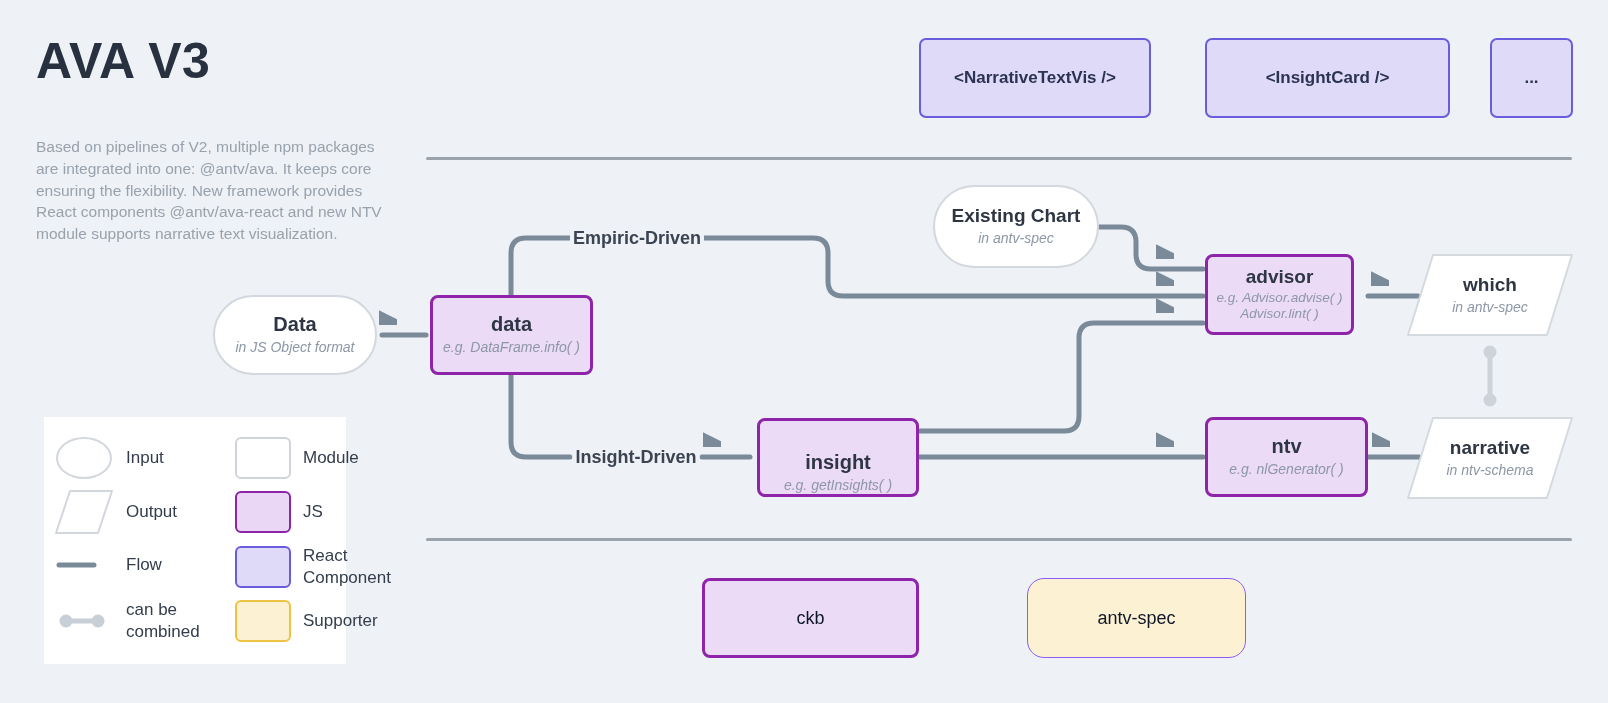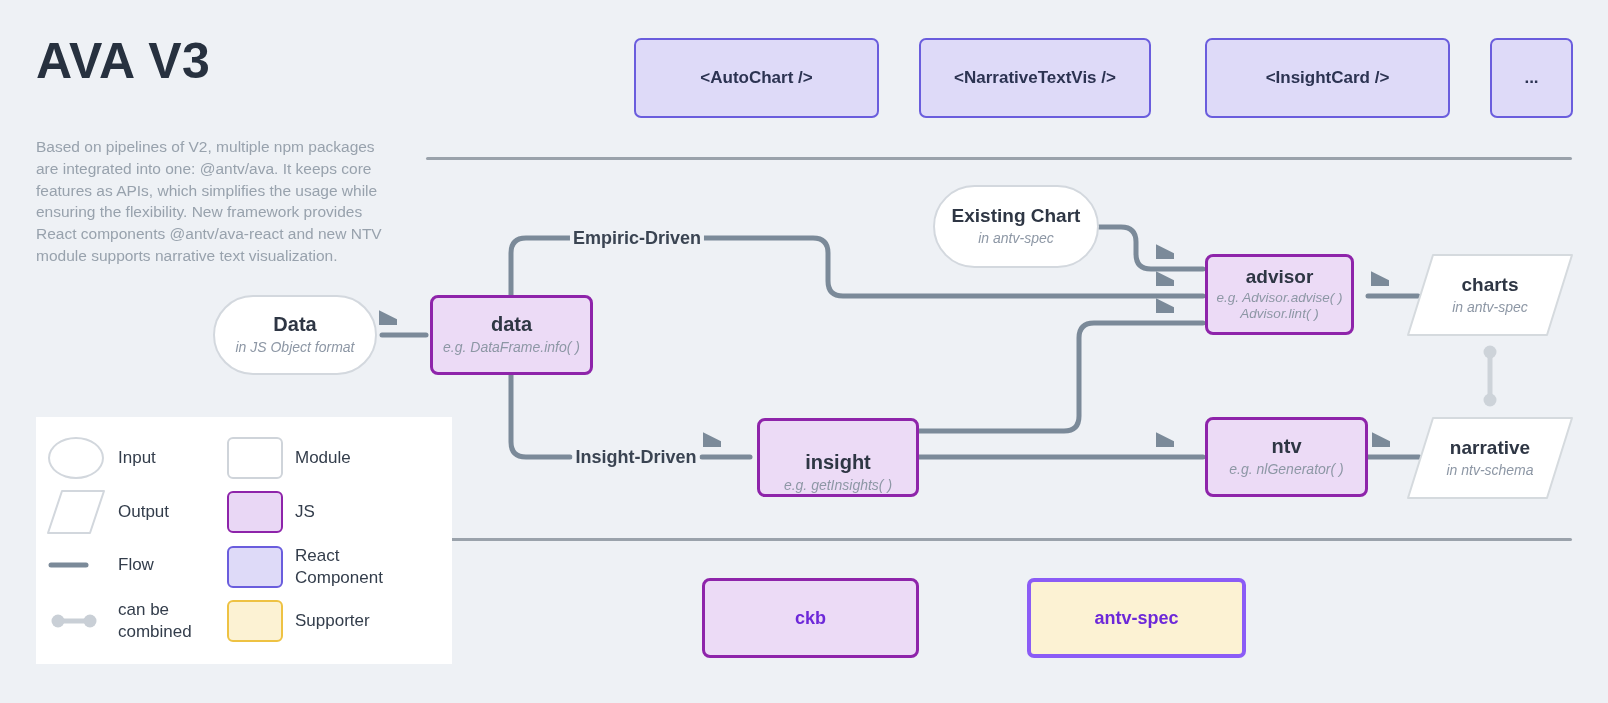--- a/index.html
+++ b/index.html
@@ -13,34 +13,34 @@
   
   .title{left:36px;top:32px;font-size:50px;font-weight:800;color:#27313f;letter-spacing:.5px;}
   .subtitle{left:37px;top:94px;font-size:24px;font-weight:500;color:#232e3b;}
   .desc{left:36px;top:136px;font-size:15.5px;line-height:21.8px;color:#98a2ad;}
   .desc div{white-space:nowrap;}
   
   .node{display:flex;flex-direction:column;align-items:center;justify-content:center;box-sizing:border-box;text-align:center;}
   .stadium{background:#fff;border:2px solid #d3d8de;border-radius:42px;}
   .jsbox{background:#ecdbf6;border:3px solid #8e24aa;border-radius:8px;}
   .reactbox{background:#dedaf8;border:2.5px solid #6a5ddd;border-radius:7px;}
-  .yellowbox{background:#fcf2d3;border:4px solid #8b5cf6;border-radius:7px;}
+  .yellowbox{background:#fcf2d3;border:1px solid #8b5cf6;border-radius:17px;}
   .node-title{font-size:20px;font-weight:700;color:#2e3644;line-height:1.15;}
   .node-title.small{font-size:19px;}
   .node-sub{font-size:14px;font-style:italic;color:#8d97a5;margin-top:3px;line-height:1.25;}
   .node-sub.tight{margin-top:2px;font-size:13.5px;}
   .node-sub.tight2{margin-top:0;font-size:13.5px;}
   .rlabel{font-size:17px;font-weight:600;color:#2c3352;}
-  .blabel{font-size:18px;font-weight:700;color:#6d28d9;}
+  .blabel{font-size:18px;font-weight:400;color:#0f172a;}
   
   .divider{left:426px;width:1146px;height:3px;background:#9aa2ab;border-radius:2px;}
   
   .edge-label{font-size:18px;font-weight:700;color:#3a4452;background:#eef1f5;padding:1px 3px;white-space:nowrap;transform:translate(-50%,-50%);}
   
-  .legend{left:36px;top:417px;width:416px;height:247px;background:#ffffff;}
+  .legend{left:44px;top:417px;width:302px;height:247px;background:#ffffff;}
   .legend .lbl{position:absolute;font-size:17px;font-weight:500;color:#333d4b;line-height:22px;transform:translateY(-50%);}
   .swatch{position:absolute;width:56px;height:42px;border-radius:6px;box-sizing:border-box;}
   .sw-module{background:#fff;border:2px solid #cfd4da;}
   .sw-js{background:#e9d7f5;border:2.5px solid #8e24aa;}
   .sw-react{background:#dedaf8;border:2.5px solid #6a5ddd;}
   .sw-supporter{background:#fcf2d3;border:2.5px solid #eec243;}
   .lg-ellipse{position:absolute;width:56px;height:42px;border:2px solid #d2d7dd;border-radius:50%;box-sizing:border-box;background:#fff;}
   
   .watermark{
     right:16px;top:643px;font-size:28px;font-weight:700;letter-spacing:2px;
@@ -78,29 +78,25 @@
       <circle cx="1490" cy="400" r="6.5" fill="#cdd3d9"></circle>
     </g>
     <polygon points="1433,255 1572,255 1547,335 1408,335" fill="#ffffff" stroke="#d5dade" stroke-width="2" stroke-linejoin="round"></polygon>
     <polygon points="1433,418 1572,418 1547,498 1408,498" fill="#ffffff" stroke="#d5dade" stroke-width="2" stroke-linejoin="round"></polygon>
   </svg>
 
   <div class="abs title">AVA V3</div>
   <div class="abs desc">
     <div>Based on pipelines of V2, multiple npm packages</div>
     <div>are integrated into one: @antv/ava. It keeps core</div>
-    <div>features as APIs, which simplifies the usage while</div>
     <div>ensuring the flexibility. New framework provides</div>
     <div>React components @antv/ava-react and new NTV</div>
     <div>module supports narrative text visualization.</div>
   </div>
 
-  <div class="abs node reactbox" style="left:634px;top:38px;width:245px;height:80px;">
-    <span class="rlabel">&lt;AutoChart /&gt;</span>
-  </div>
   <div class="abs node reactbox" style="left:919px;top:38px;width:232px;height:80px;">
     <span class="rlabel">&lt;NarrativeTextVis /&gt;</span>
   </div>
   <div class="abs node reactbox" style="left:1205px;top:38px;width:245px;height:80px;">
     <span class="rlabel">&lt;InsightCard /&gt;</span>
   </div>
   <div class="abs node reactbox" style="left:1490px;top:38px;width:83px;height:80px;">
     <span class="rlabel">...</span>
   </div>
 
@@ -132,21 +128,21 @@
     <span class="node-title">insight</span>
     <span class="node-sub">e.g. getInsights( )</span>
   </div>
 
   <div class="abs node jsbox" style="left:1205px;top:417px;width:163px;height:80px;">
     <span class="node-title">ntv</span>
     <span class="node-sub">e.g. nlGenerator( )</span>
   </div>
 
   <div class="abs node" style="left:1408px;top:255px;width:164px;height:80px;">
-    <span class="node-title small">charts</span>
+    <span class="node-title small">which</span>
     <span class="node-sub">in antv-spec</span>
   </div>
   <div class="abs node" style="left:1408px;top:418px;width:164px;height:80px;">
     <span class="node-title small">narrative</span>
     <span class="node-sub">in ntv-schema</span>
   </div>
 
   <div class="abs edge-label" style="left:637px;top:238px;">Empiric-Driven</div>
   <div class="abs edge-label" style="left:636px;top:457px;">Insight-Driven</div>
 

